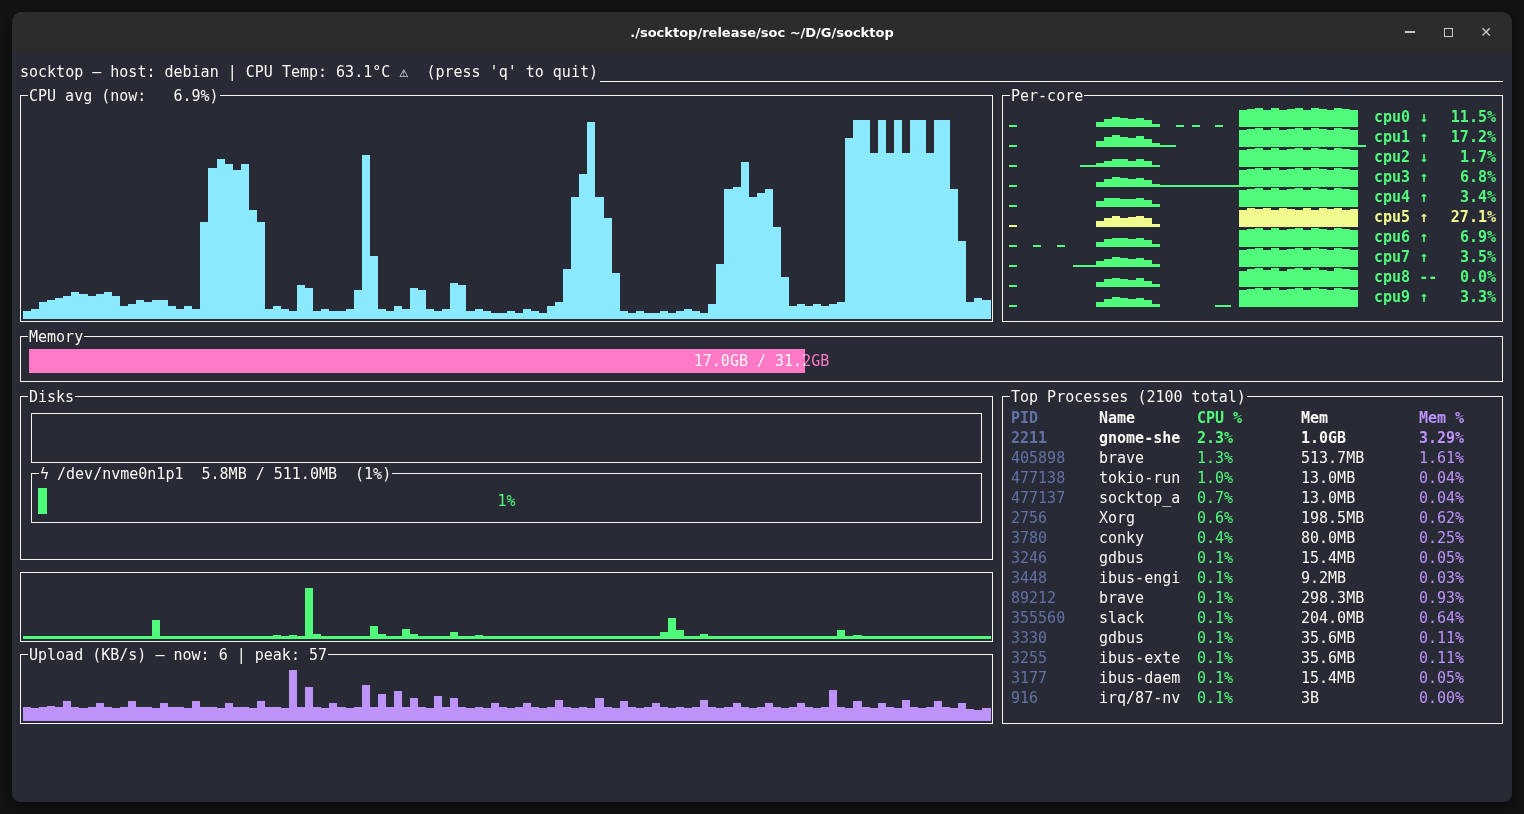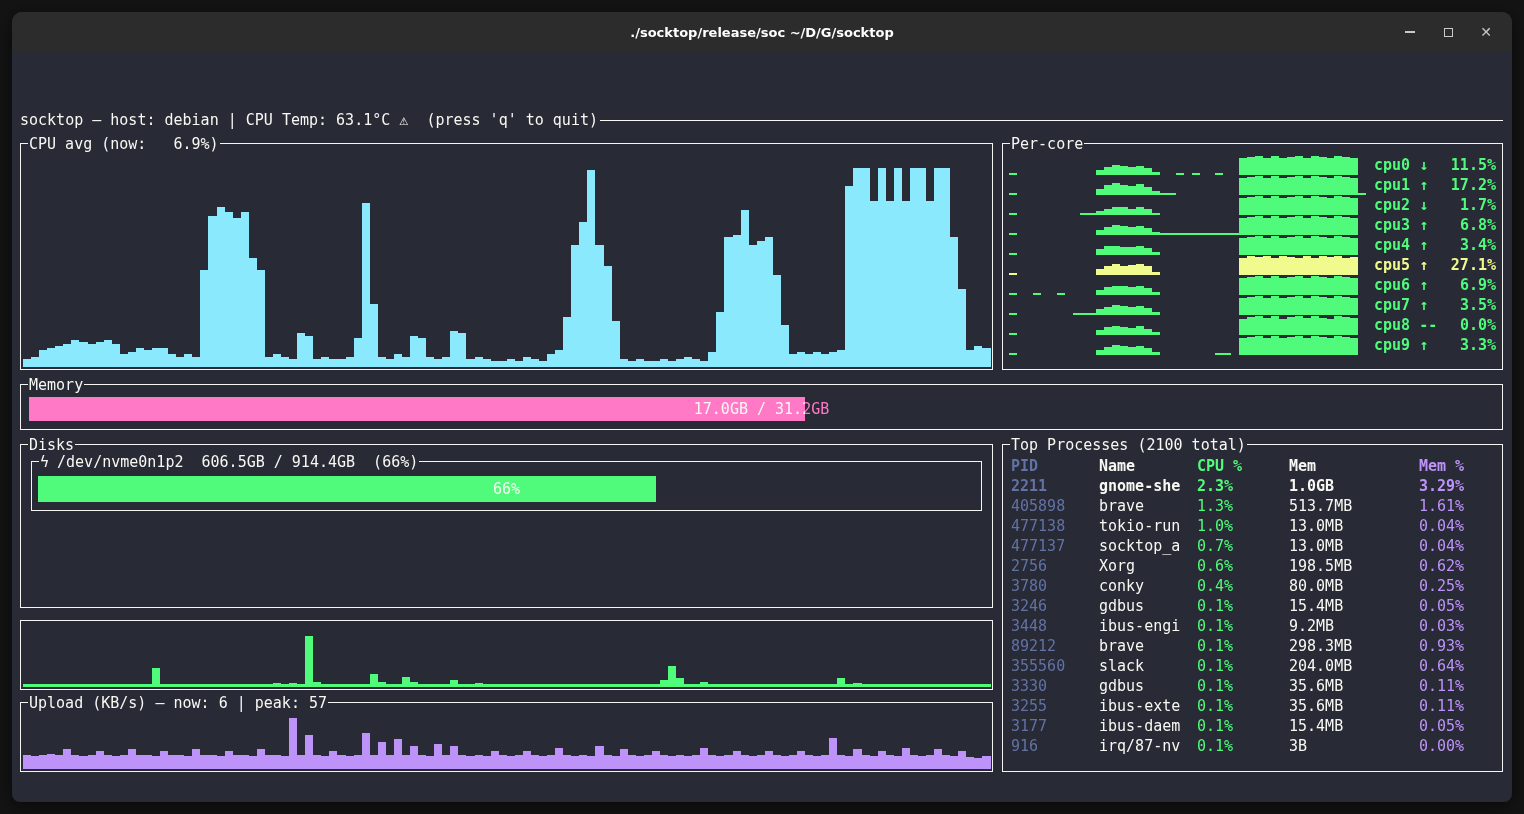--- a/index.html
+++ b/index.html
@@ -17,21 +17,21 @@
               align-items:center; gap:14px; }
   .ctrl { width:24px; height:24px; display:flex; align-items:center; justify-content:center;
           color:#c9c9c9; cursor:pointer; }
   .glyph-min { width:10px; height:2px; background:#c9c9c9; }
   .glyph-max { width:9px; height:9px; border:1.5px solid #c9c9c9; }
   .glyph-close { font-size:14px; line-height:1; font-family:"DejaVu Sans", sans-serif; }
 
   .term { position:absolute; top:40px; left:0; right:0; bottom:0;
           padding:10px 9px 10px 8px; color:#f8f8f2; font-size:15px; line-height:20px; }
 
-  .topline { display:flex; align-items:center; height:20px;margin-top:48px; }
+  .topline { display:flex; align-items:flex-end; height:20px; }
   .topline .txt { white-space:pre; }
   .rule { flex:1; height:1px; background:#f8f8f2; margin-left:2px; }
 
   .panel { position:relative; border:1px solid #f4f4f2; }
   .ptitle { position:absolute; top:-10px; left:7px; background:#282a36;
             white-space:pre; padding:0 1px; z-index:2; }
 
   .row1 { display:flex; gap:9px; margin-top:13px; }
   .p-cpu { width:973px; height:227px; }
   .p-core { flex:1; height:227px; }
@@ -69,21 +69,21 @@
 
   .p-proc { flex:1; }
   .ptable { position:absolute; left:8px; right:4px; top:11px; bottom:4px; }
   .prow { display:grid; grid-template-columns:88px 98px 92px 130px 1fr;
           line-height:20px; white-space:pre; }
   .prow.head span { color:#8be9fd; font-weight:bold; }
   .prow.bold span { font-weight:bold; }
   .prow span:nth-child(1) { color:#6272a4; }
   .prow span:nth-child(2) { color:#f8f8f2; }
   .prow span:nth-child(3) { color:#50fa7b; }
-  .prow span:nth-child(4) { color:#f8f8f2; }
+  .prow span:nth-child(4) { color:#f8f8f2;margin-left:12px; }
   .prow span:nth-child(5) { color:#bd93f9; }
 </style>
 </head>
 <body>
 
 <div class="window">
   <div class="titlebar">
     <div class="titlebar-title">./socktop/release/soc ~/D/G/socktop</div>
     <div class="controls">
       <div class="ctrl">
@@ -748,28 +748,30 @@
       </div>
     </section>
 
 
     <div class="row2">
       <div class="leftcol">
         <section class="panel p-disks">
           <span class="ptitle">Disks</span>
 
           <div class="dsub first">
-            <span class="ptitle"><span class="dicon">ϟ</span><span>/dev/nvme0n1p2  606.5GB / 914.4GB  (66%)</span></span>
+          </div>
+
+          <div class="dsub second">
+            <span class="ptitle"><span class="dicon">ϟ</span><span>/dev/nvme0n1p1  5.8MB / 511.0MB  (1%)</span></span>
             <div class="gaugebar">
-              <div class="gfill" style="width: 66%; background: rgb(80, 250, 123);"></div>
-              <span class="glabel gin" style="color: rgb(248, 248, 242); clip-path: inset(0px 34% 0px 0px);">66%</span>
-              <span class="glabel gout" style="color: rgb(80, 250, 123); clip-path: inset(0px 0px 0px 66%);">66%</span>
+              <div class="gfill" style="width: 1%; background: rgb(80, 250, 123);"></div>
+              <span class="glabel gin" style="color: rgb(248, 248, 242); clip-path: inset(0px 99% 0px 0px);">1%</span>
+              <span class="glabel gout" style="color: rgb(80, 250, 123); clip-path: inset(0px 0px 0px 1%);">1%</span>
             </div>
           </div>
-
         </section>
 
         <section class="panel p-net">
           <div class="netchart">
               <div class="bar" style="height: 2.77778%; min-height: 3px; background: rgb(80, 250, 123);"></div>
               <div class="bar" style="height: 2.77778%; min-height: 3px; background: rgb(80, 250, 123);"></div>
               <div class="bar" style="height: 2.77778%; min-height: 3px; background: rgb(80, 250, 123);"></div>
               <div class="bar" style="height: 2.77778%; min-height: 3px; background: rgb(80, 250, 123);"></div>
               <div class="bar" style="height: 2.77778%; min-height: 3px; background: rgb(80, 250, 123);"></div>
               <div class="bar" style="height: 2.77778%; min-height: 3px; background: rgb(80, 250, 123);"></div>

